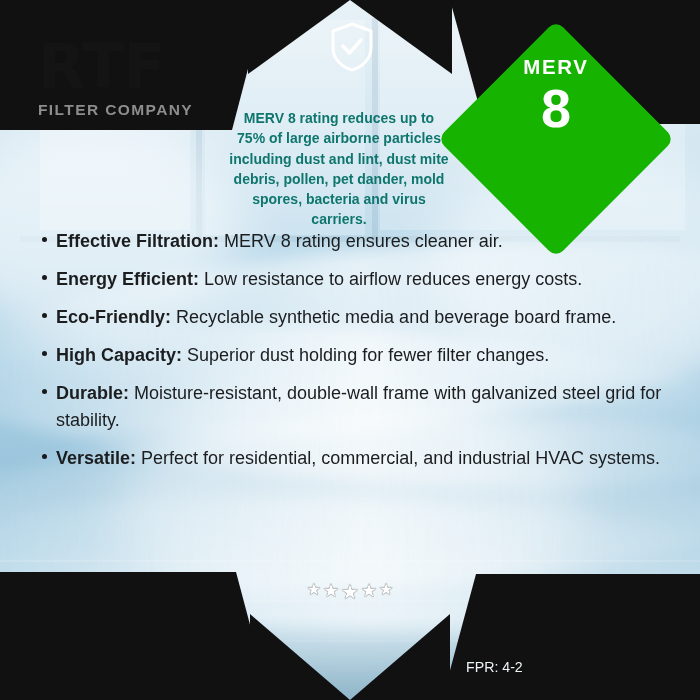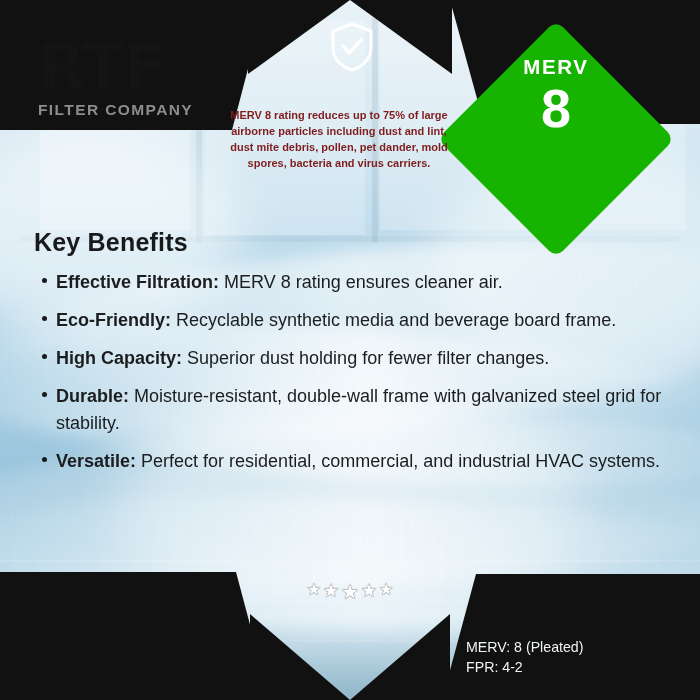--- a/index.html
+++ b/index.html
@@ -152,23 +152,23 @@
     width: 44px; height: 50px;
     z-index: 7;
   }
 
   
   .merv-desc {
     position: absolute;
     left: 228px; top: 108px;
     width: 222px;
     text-align: center;
-    font-size: 11px;
+    font-size: 14px;
     line-height: 1.45;
-    color: #7f1d1d;
+    color: #0f766e;
     font-weight: 700;
     z-index: 6;
   }
 
   
   .diamond {
     position: absolute;
     left: 472px; top: 55px;
     width: 168px; height: 168px;
     background: #16b300;
@@ -327,25 +327,28 @@
 
   <div class="merv-desc">MERV 8 rating reduces up to 75% of large airborne particles including dust and lint, dust mite debris, pollen, pet dander, mold spores, bacteria and virus carriers.</div>
 
   <div class="diamond"></div>
   <div class="diamond-text">
     <div class="diamond-label">MERV</div>
     <div class="diamond-value">8</div>
   </div>
 
   <div class="kb">
-    <div class="kb-title">Key Benefits</div>
     <ul class="kb-list" id="kb-list">
         <li class="kb-item">
           <span class="kb-dot"></span>
           <span class="kb-text"><b>Effective Filtration:</b><span> MERV 8 rating ensures cleaner air.</span></span>
+        </li>
+        <li class="kb-item">
+          <span class="kb-dot"></span>
+          <span class="kb-text"><b>Energy Efficient:</b><span> Low resistance to airflow reduces energy costs.</span></span>
         </li>
         <li class="kb-item">
           <span class="kb-dot"></span>
           <span class="kb-text"><b>Eco-Friendly:</b><span> Recyclable synthetic media and beverage board frame.</span></span>
         </li>
         <li class="kb-item">
           <span class="kb-dot"></span>
           <span class="kb-text"><b>High Capacity:</b><span> Superior dust holding for fewer filter changes.</span></span>
         </li>
         <li class="kb-item">
@@ -362,18 +365,17 @@
   <div class="stars" id="stars">
       <span class="star">★</span>
       <span class="star tall">★</span>
       <span class="star mid">★</span>
       <span class="star tall">★</span>
       <span class="star">★</span>
     </div>
 
   <div class="rating">
     <div id="rating-lines">
-        <div class="rating-line">MERV: 8 (Pleated)</div>
         <div class="rating-line">FPR: 4-2</div>
       </div>
   </div>
 
 </div>
 
 </body></html>

